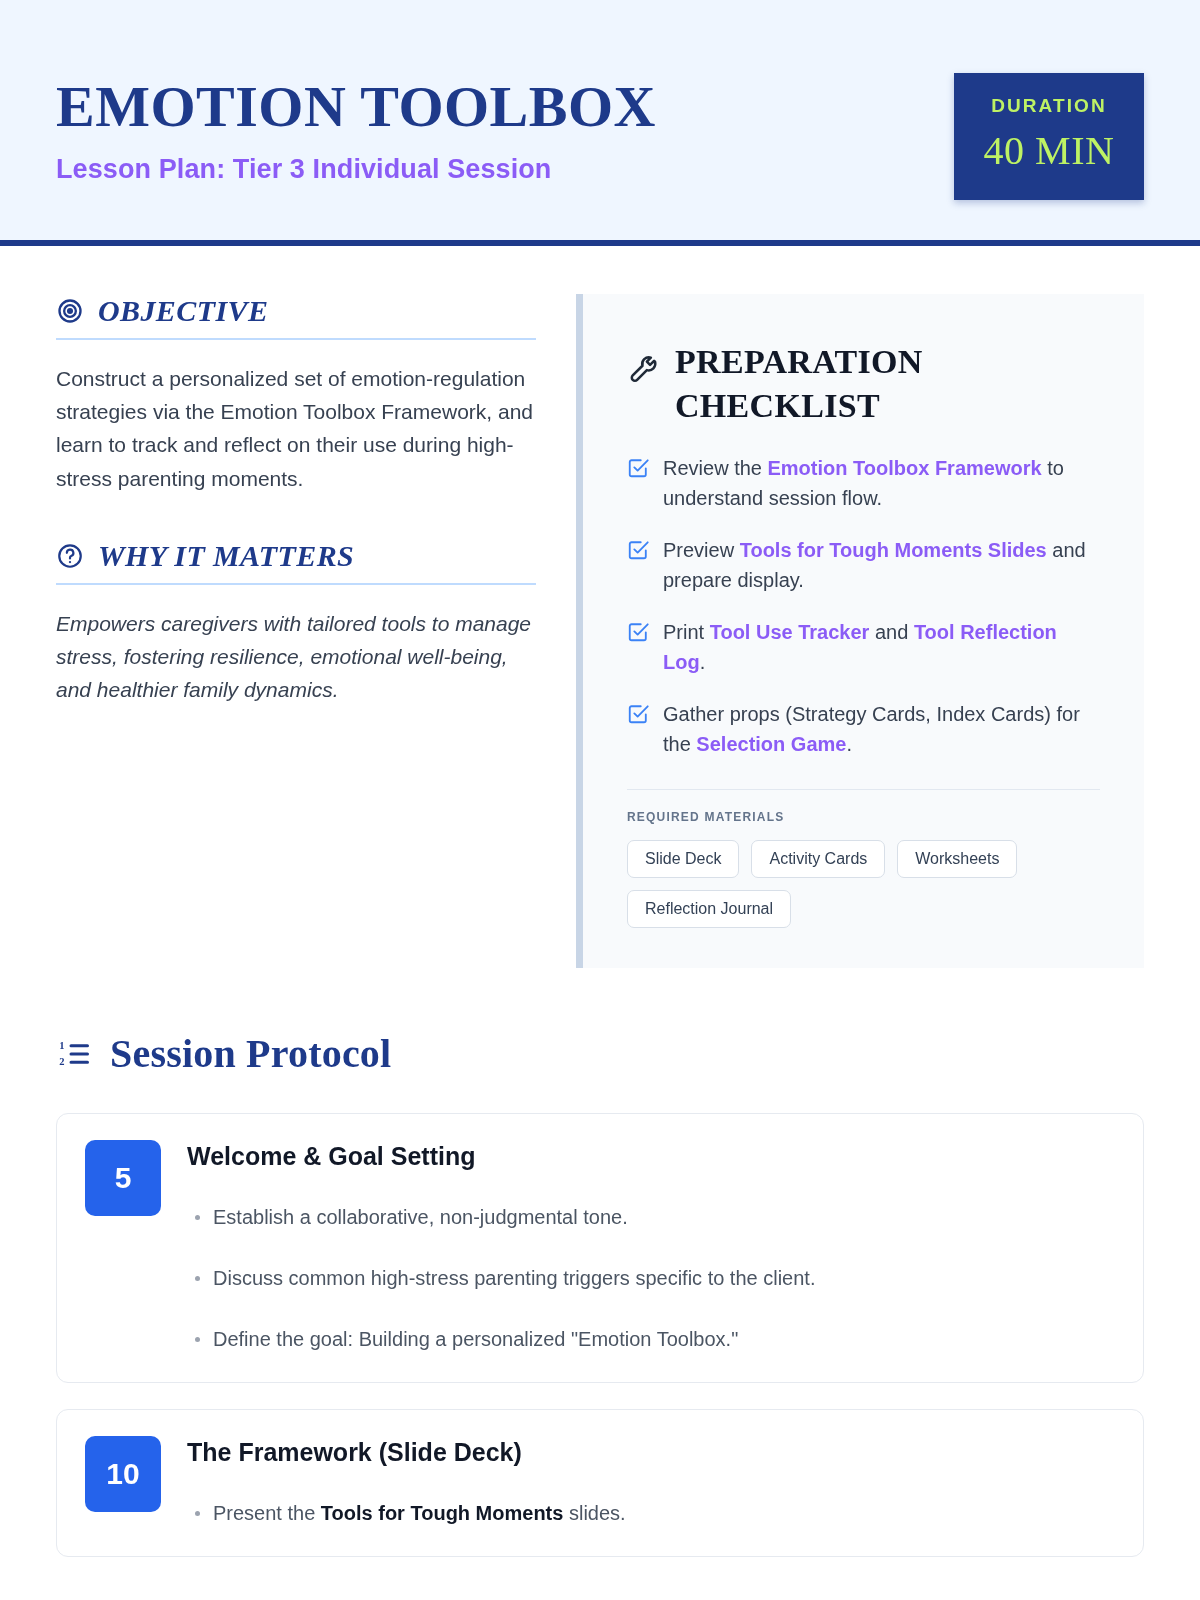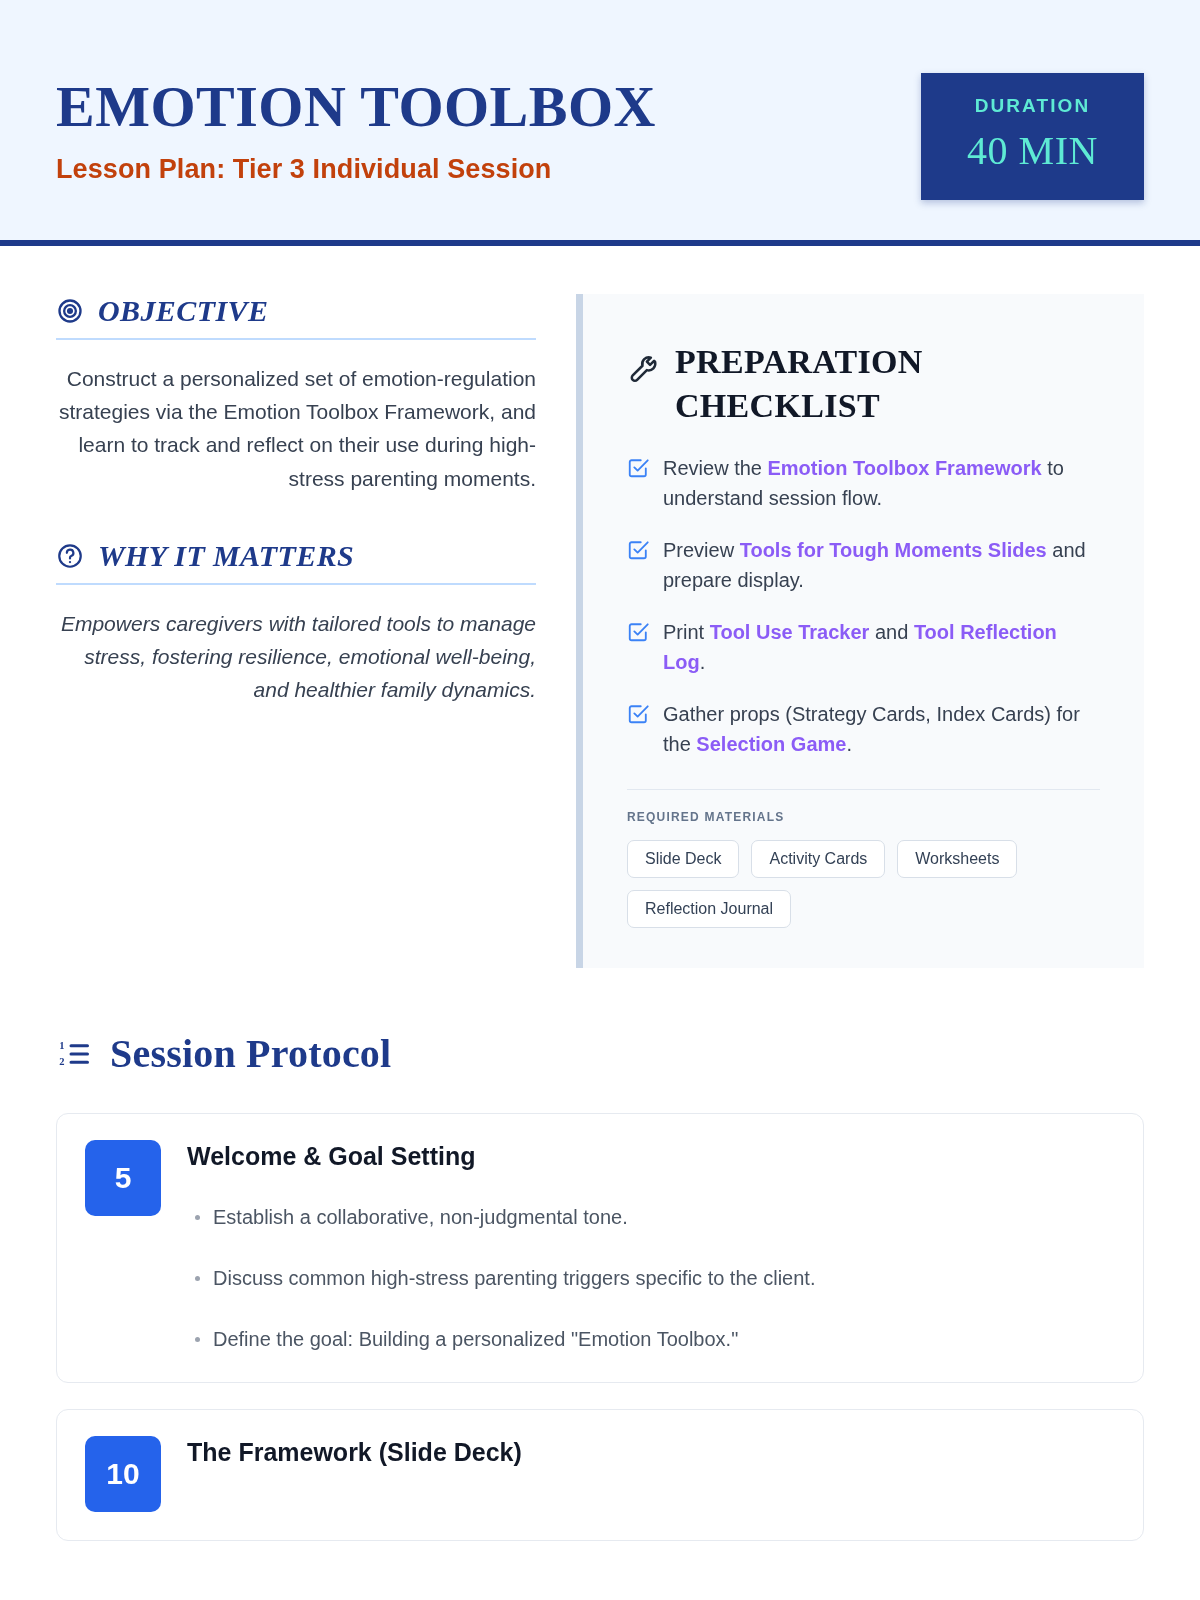--- a/index.html
+++ b/index.html
@@ -37,28 +37,28 @@
     letter-spacing: 0.5px;
     color: #1e3a8a;
     line-height: 1.05;
   }
 
   .doc-subtitle {
     margin-top: 16px;
     font-family: "Liberation Sans", sans-serif;
     font-size: 27px;
     font-weight: 700;
-    color: #c2410c;
+    color: #8b5cf6;
     letter-spacing: 0.1px;
   }
 
   .duration-badge {
     background: #1e3a8a;
-    color: #5eead4;
-    width: 223px;
+    color: #bef264;
+    width: 190px;
     padding: 22px 14px 26px 14px;
     text-align: center;
     box-shadow: 0 3px 7px rgba(30,58,138,0.28);
   }
   .duration-label {
     font-family: "Liberation Sans", sans-serif;
     font-size: 19px;
     font-weight: 700;
     letter-spacing: 2.1px;
   }
@@ -88,21 +88,21 @@
   }
 
   .col-right {
     flex: 1;
     border-left: 7px solid #c8d5e6;
     background: #f8fafc;
     padding: 46px 44px 40px 44px;
   }
 
   
-  .section { margin-bottom: 44px; text-align: right; }
+  .section { margin-bottom: 44px; }
   .section:last-child { margin-bottom: 0; }
 
   .section-head {
     display: flex;
     align-items: center;
     gap: 14px;
     padding-bottom: 10px;
     border-bottom: 2px solid #bfdbfe;
   }
 
@@ -379,18 +379,21 @@
               <li><span>Establish a collaborative, non-judgmental tone.</span></li>
               <li><span>Discuss common high-stress parenting triggers specific to the client.</span></li>
               <li><span>Define the goal: Building a personalized "Emotion Toolbox."</span></li>
             </ul>
           </div>
         </div>
         <div class="step-card">
           <div class="step-num">10</div>
           <div class="step-body">
             <div class="step-title">The Framework (Slide Deck)</div>
+            <ul class="step-list">
+              <li><span>Present the </span><b>Tools for Tough Moments</b><span> slides.</span></li>
+            </ul>
           </div>
         </div>
       </div>
   </section>
 
 </div>
 
 </body></html>

